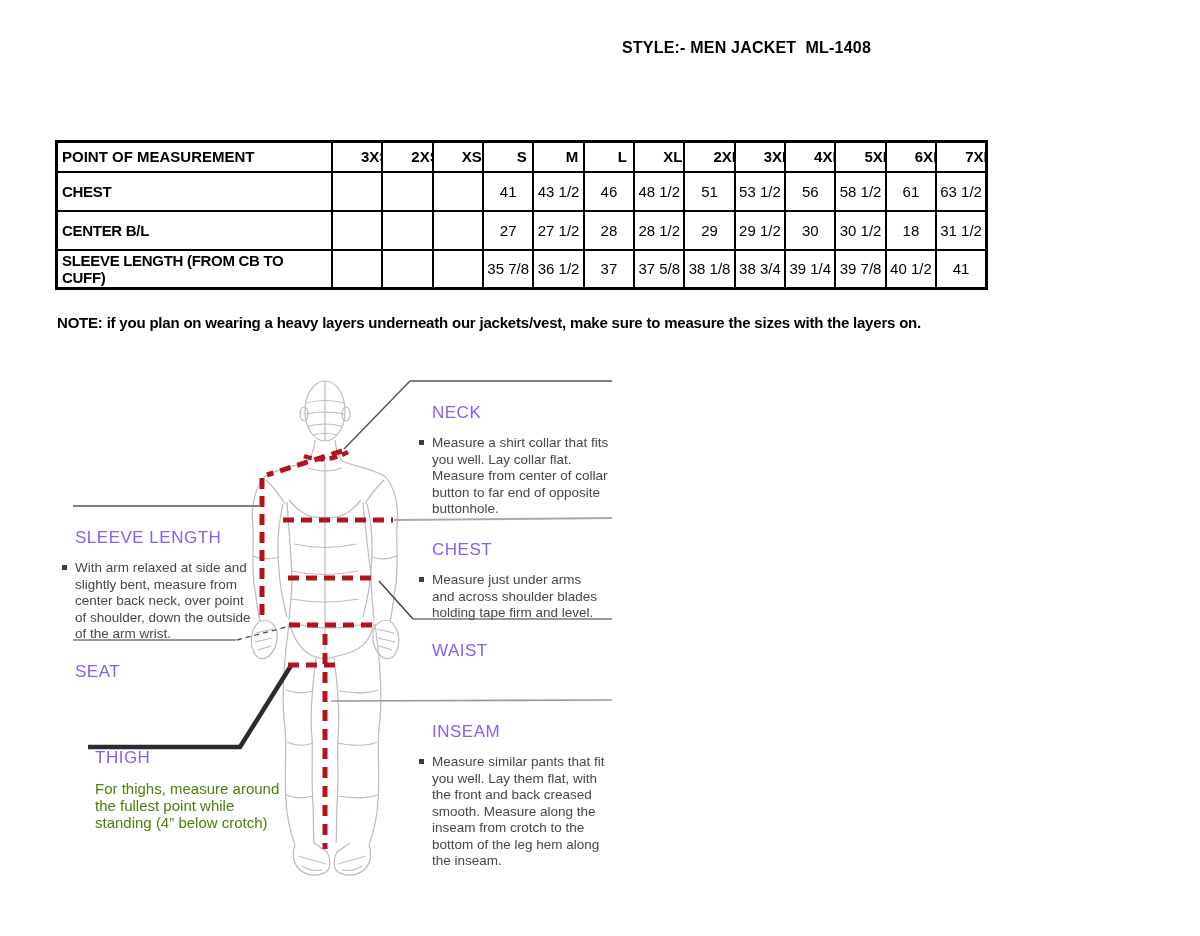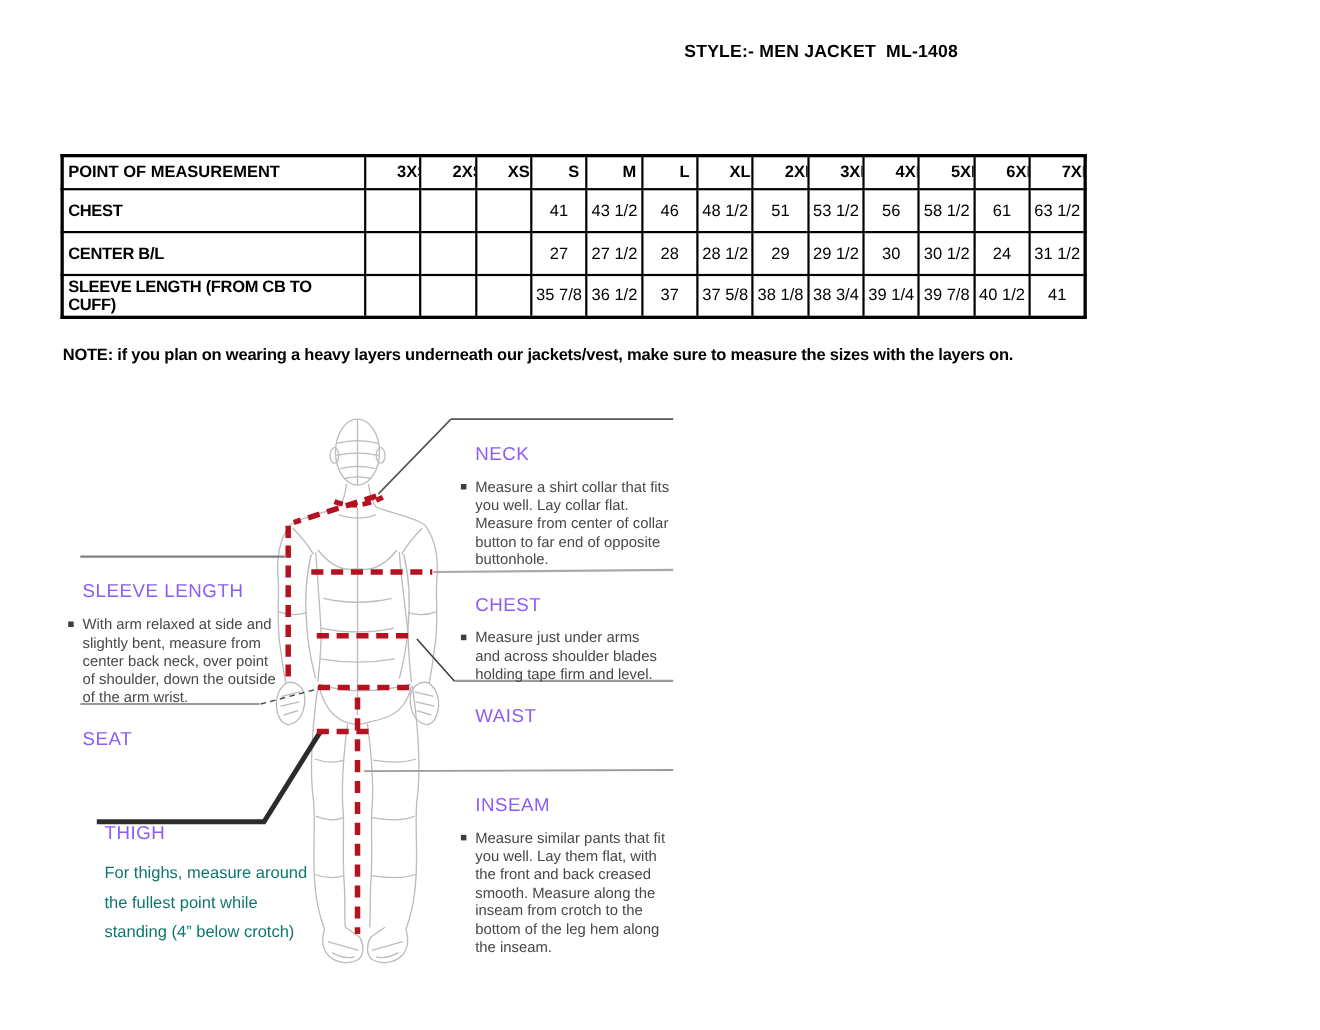--- a/index.html
+++ b/index.html
@@ -20,21 +20,21 @@
   th.poml{width:268px;text-align:left;padding-left:4px;font-weight:bold;}
   th.size-h{text-align:center;font-weight:bold;padding-left:28px;}
   th.row-label{text-align:left;padding-left:4px;font-weight:bold;letter-spacing:-0.3px;}
   td.val{text-align:center;font-weight:normal;}
   
   .guide{position:absolute;}
   .g-head{margin-left:13px;font-size:17px;letter-spacing:0.5px;color:#8b5cf6;height:18px;margin-bottom:14px;white-space:nowrap;margin-top:44px;}
   .g-desc{display:flex;font-size:13.5px;line-height:16.5px;color:#47474b;}
   .sq{width:5px;height:5px;background:#3e3e42;margin:5px 8px 0 0;flex:none;}
   .guide.thigh .g-head{margin-left:0;}
-  .guide.thigh .g-desc{font-size:15px;line-height:27px;color:#0f766e;}
+  .guide.thigh .g-desc{font-size:15px;line-height:17px;color:#4d7c0f;}
   #diagram-svg{left:0;top:0;pointer-events:none;}
 </style>
 </head>
 <body>
 
 <div class="abs" id="doc-title">STYLE:- MEN JACKET  ML-1408</div>
 
 <div class="abs" id="table-wrap">
   <table>
       <thead>
@@ -78,21 +78,21 @@
           <td class="val"></td>
           <td class="val"></td>
           <td class="val">27</td>
           <td class="val">27 1/2</td>
           <td class="val">28</td>
           <td class="val">28 1/2</td>
           <td class="val">29</td>
           <td class="val">29 1/2</td>
           <td class="val">30</td>
           <td class="val">30 1/2</td>
-          <td class="val">24</td>
+          <td class="val">18</td>
           <td class="val">31 1/2</td>
         </tr>
         <tr>
           <th class="row-label">SLEEVE LENGTH (FROM CB TO CUFF)</th>
           <td class="val"></td>
           <td class="val"></td>
           <td class="val"></td>
           <td class="val">35 7/8</td>
           <td class="val">36 1/2</td>
           <td class="val">37</td>

